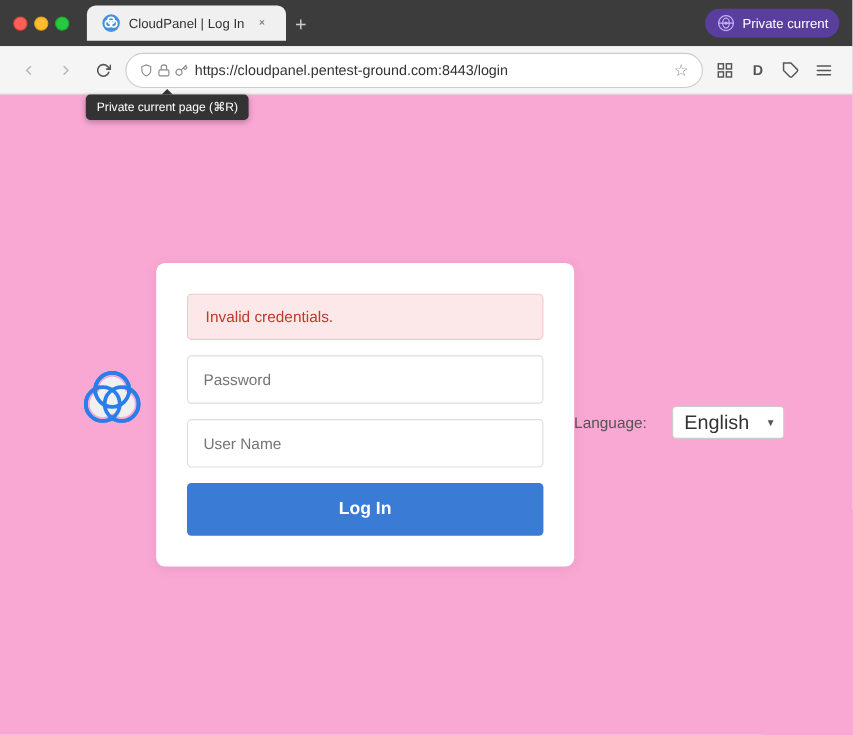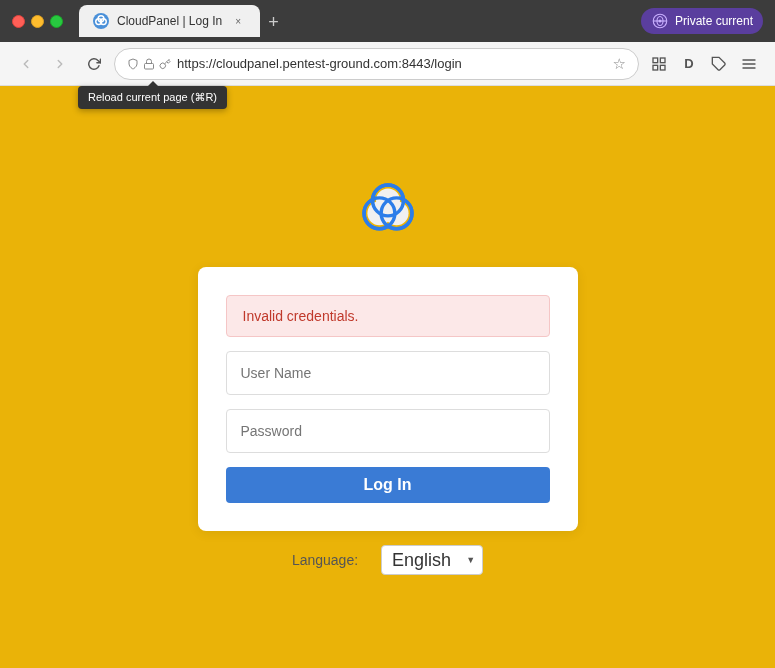--- a/index.html
+++ b/index.html
@@ -147,24 +147,24 @@
       top: -5px;
       left: 50%;
       transform: translateX(-50%);
       border-left: 5px solid transparent;
       border-right: 5px solid transparent;
       border-bottom: 5px solid #333;
     }
 
     
     .page-content {
-      background: #eab308;
+      background: #f9a8d4;
       height: calc(668px - 86px);
       display: flex;
-      flex-direction: column;
+      flex-direction: row;
       align-items: center;
       justify-content: center;
       gap: 0;
       padding: 20px;
     }
 
     
     .cloud-logo {
       margin-bottom: 24px;
     }
@@ -198,21 +198,21 @@
       border-radius: 4px;
       padding: 0 14px;
       font-size: 14px;
       color: #999;
       outline: none;
       background: #fff;
     }
 
     .login-btn {
       width: 100%;
-      height: 36px;
+      height: 48px;
       background: #3a7bd5;
       color: #fff;
       border: none;
       border-radius: 4px;
       font-size: 16px;
       font-weight: 600;
       cursor: pointer;
     }
 
     
@@ -300,21 +300,21 @@
         <polyline points="9 18 15 12 9 6"></polyline>
       </svg>
     </button>
     <button class="nav-btn" title="Reload current page (⌘R)">
       <svg width="14" height="14" viewBox="0 0 24 24" fill="none" stroke="#555" stroke-width="2.5" stroke-linecap="round" stroke-linejoin="round">
         <polyline points="23 4 23 10 17 10"></polyline>
         <path d="M20.49 15a9 9 0 1 1-2.12-9.36L23 10"></path>
       </svg>
     </button>
 
-    <div class="tooltip">Reload current page (⌘R)</div>
+    <div class="tooltip">Private current page (⌘R)</div>
 
     <div class="address-bar">
       <div class="address-icons">
         <svg width="12" height="12" viewBox="0 0 24 24" fill="none" stroke="#888" stroke-width="2">
           <path d="M12 22s8-4 8-10V5l-8-3-8 3v7c0 6 8 10 8 10z"></path>
         </svg>
         <svg width="12" height="12" viewBox="0 0 24 24" fill="none" stroke="#888" stroke-width="2">
           <rect x="3" y="11" width="18" height="11" rx="2" ry="2"></rect>
           <path d="M7 11V7a5 5 0 0 1 10 0v4"></path>
         </svg>
@@ -372,23 +372,23 @@
         <circle cx="45" cy="25" r="18" stroke="#2b7de9" stroke-width="4" fill="none"></circle>
       </svg>
     </div>
 
     <div class="login-card">
 
       <div class="error-alert">
         <span>Invalid credentials.</span>
       </div>
 
+      <input type="password" class="form-input" placeholder="Password" style="">
+
       <input type="text" class="form-input" placeholder="User Name" style="">
-
-      <input type="password" class="form-input" placeholder="Password" style="">
 
       <button class="login-btn">Log In</button>
 
     </div>
 
     <div class="language-bar">
       <span>Language:</span>
       <div class="lang-wrapper">
         <select class="language-select">
           <option>English</option>

